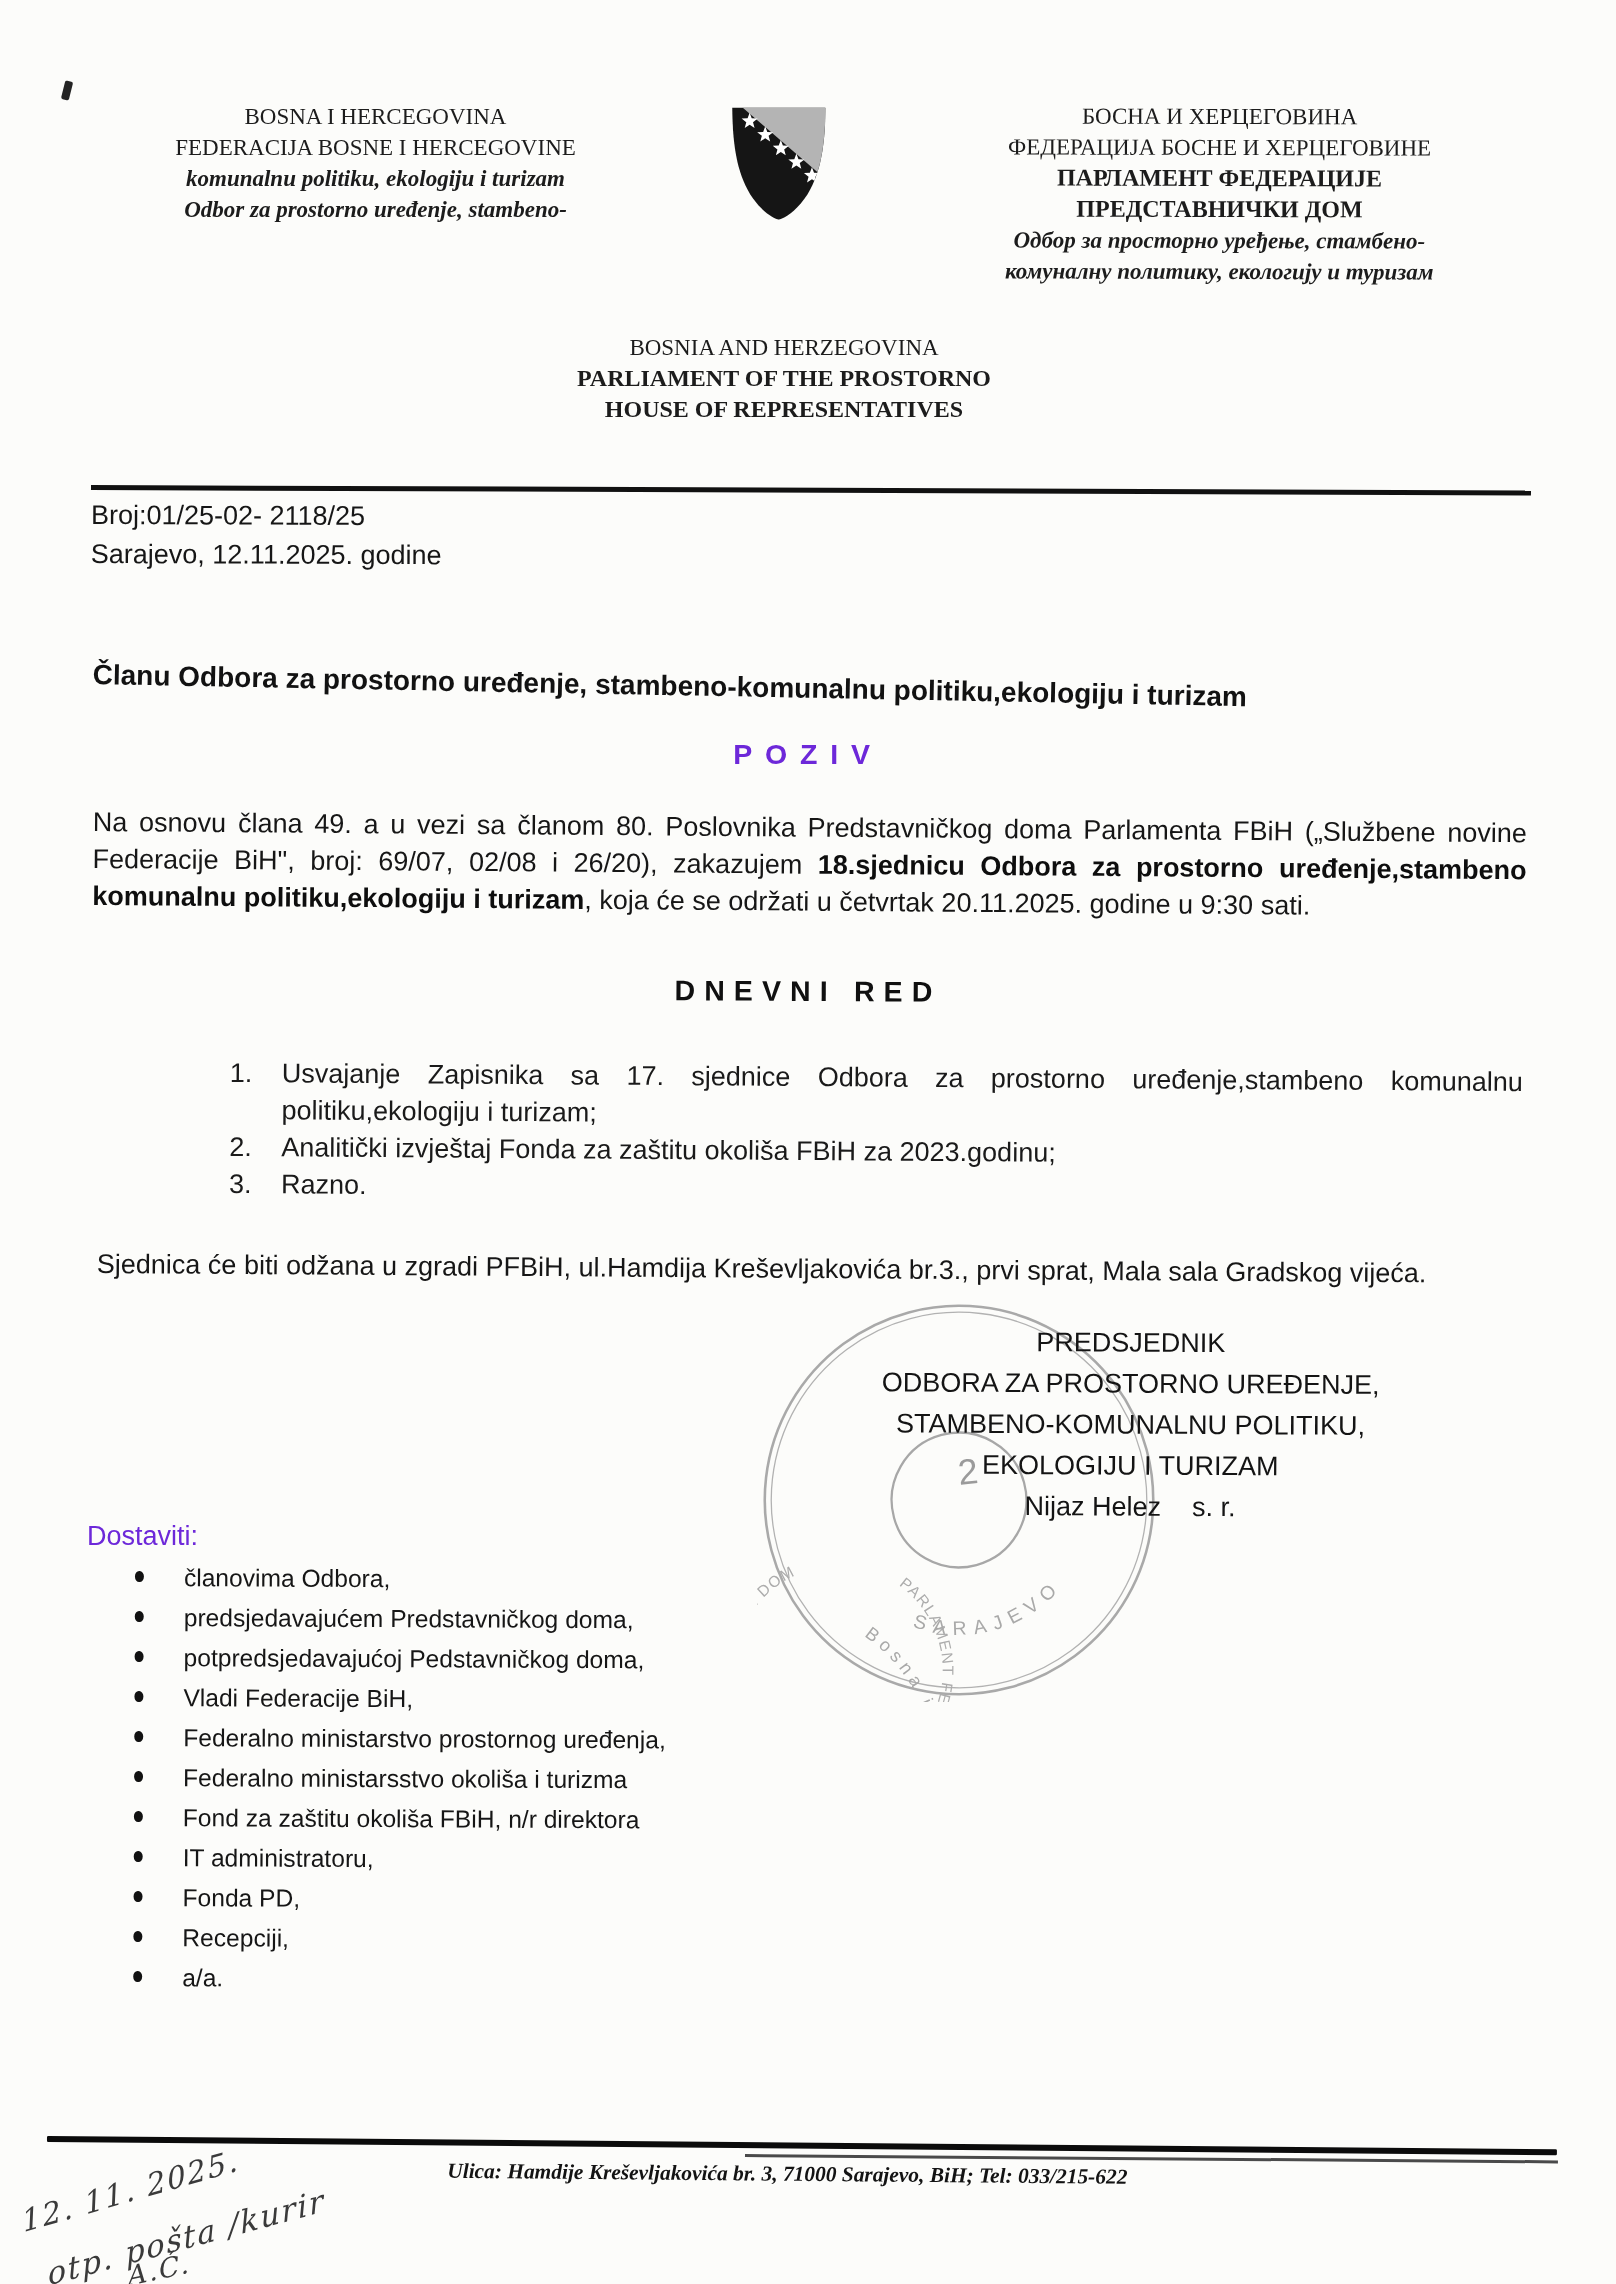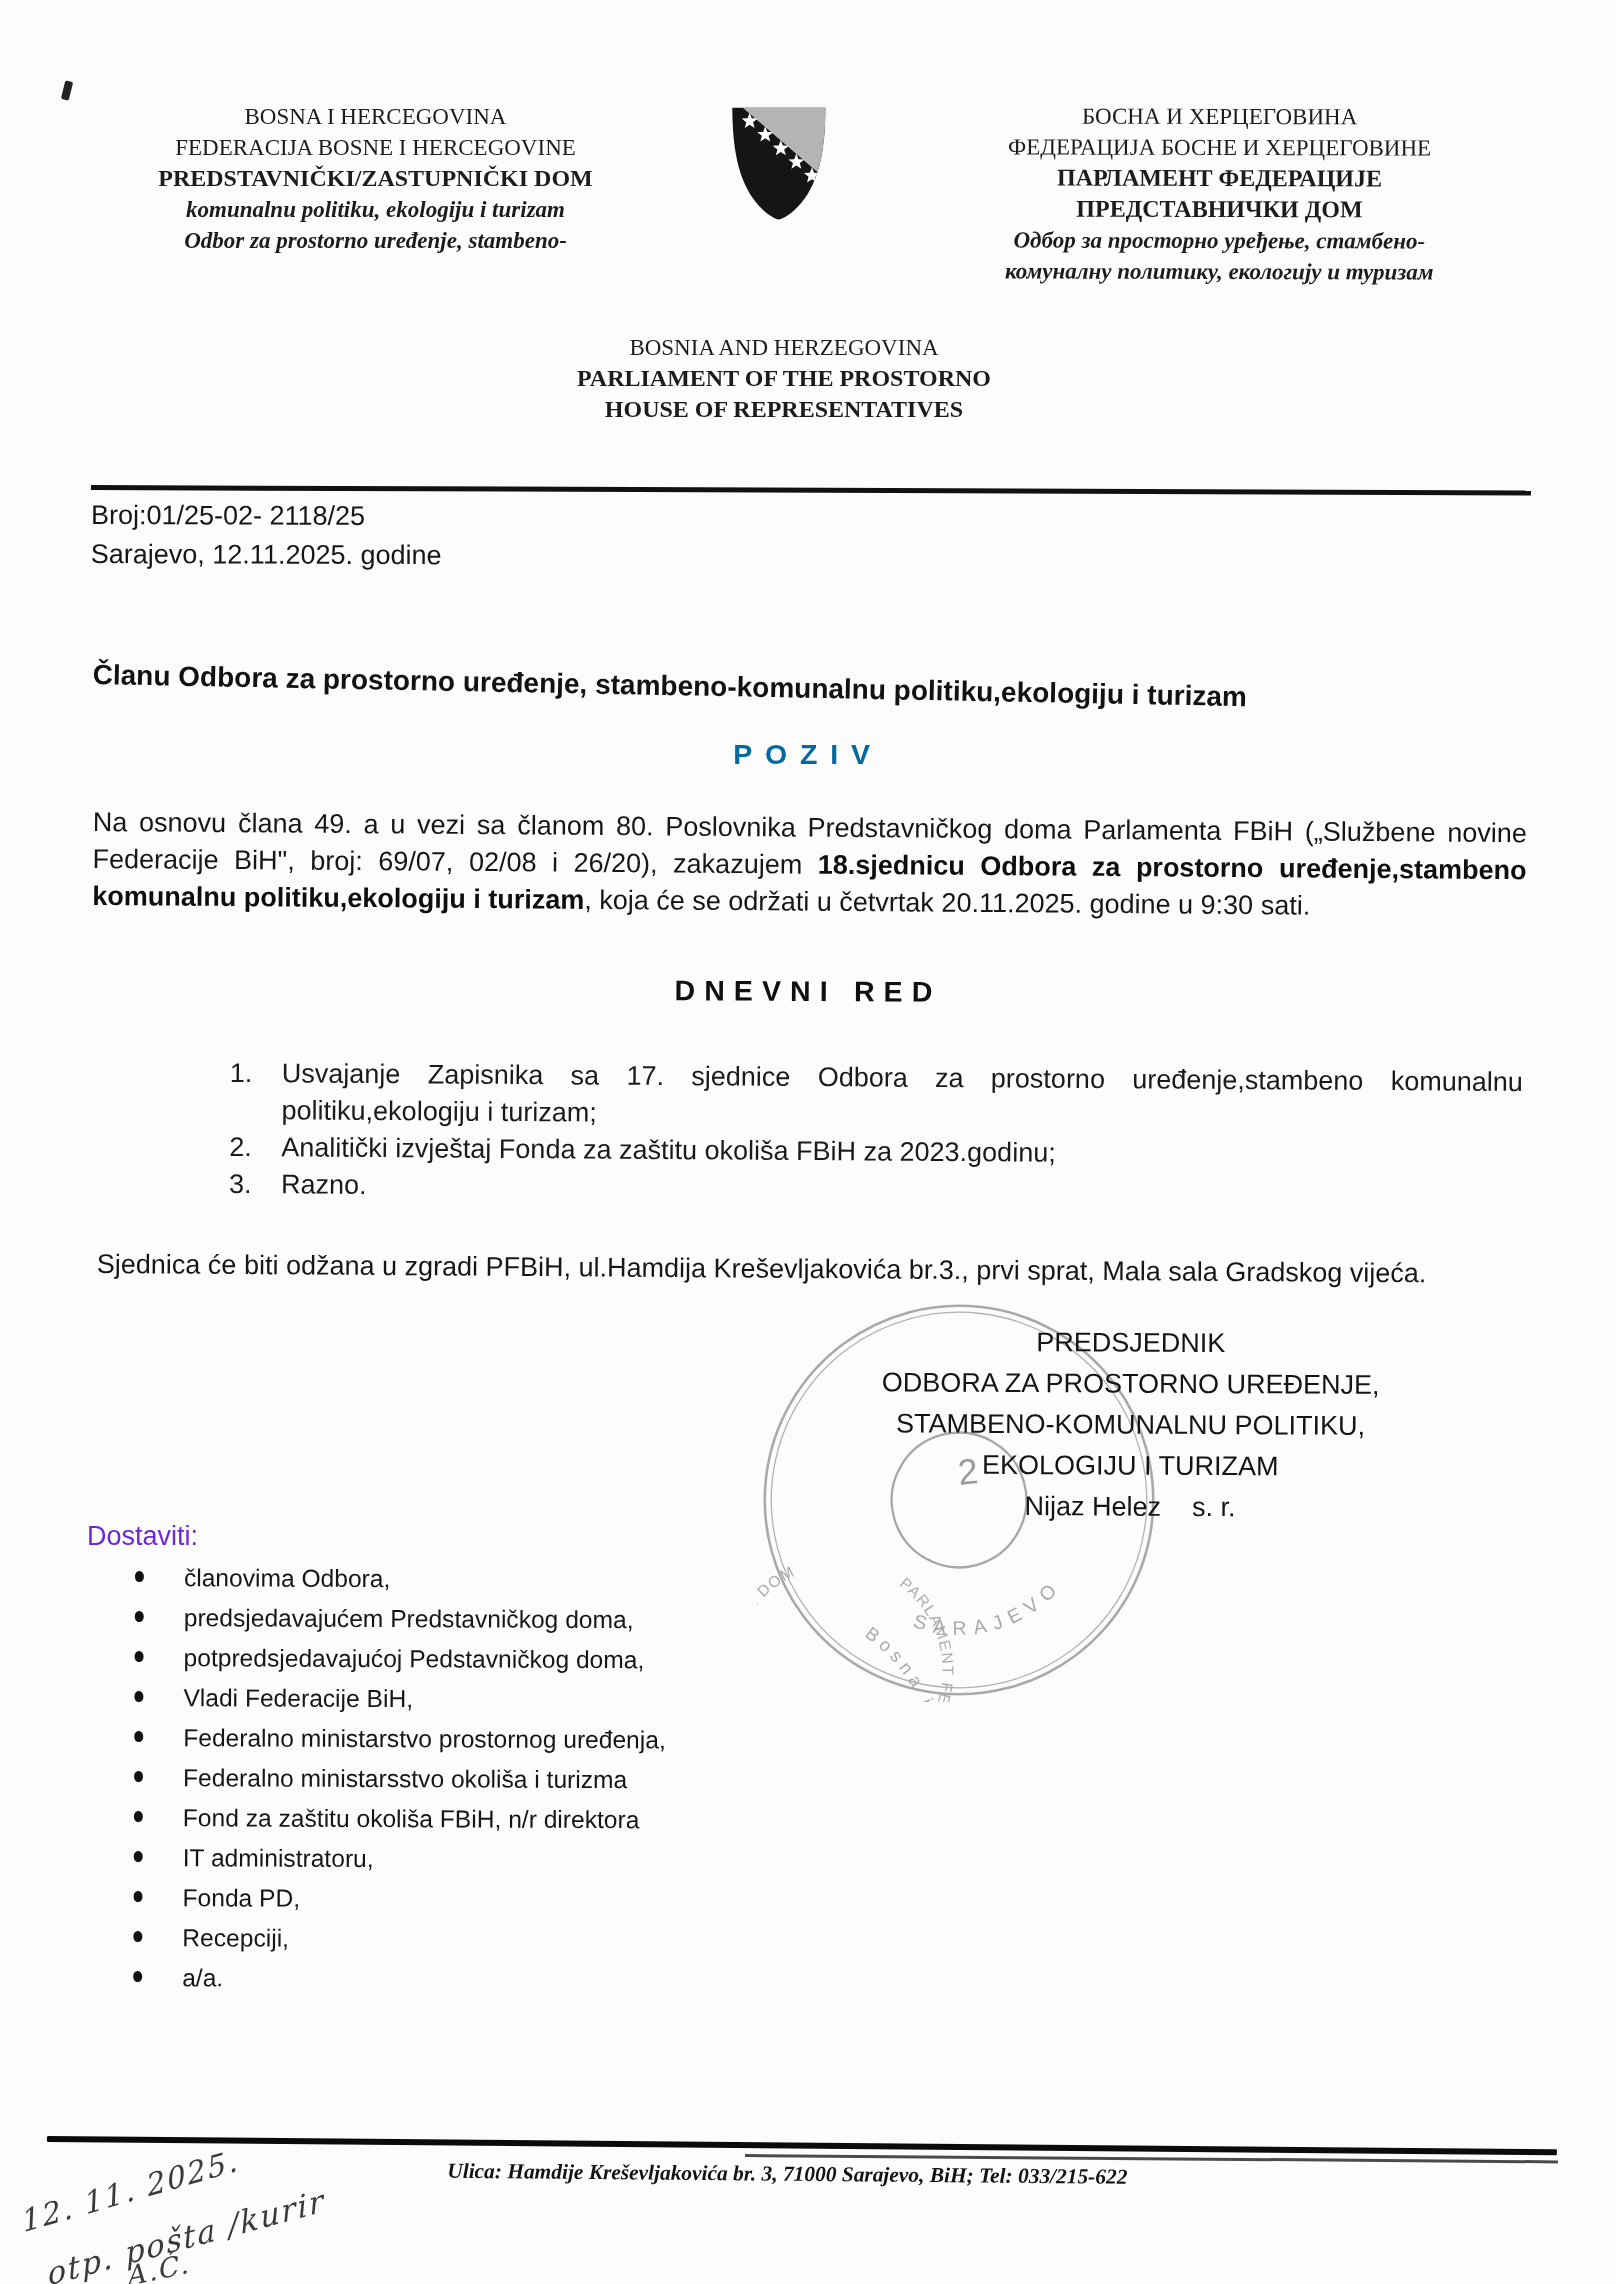--- a/index.html
+++ b/index.html
@@ -33,21 +33,21 @@
             transform:rotate(.45deg);transform-origin:left top;}
 
   
   #meta{left:91px;top:496px;font-size:27px;line-height:39px;transform:rotate(.2deg);
         transform-origin:left top;color:#161616;}
 
   
   #addressee{left:93px;top:659px;width:1296px;font-size:28px;font-weight:bold;
              transform:rotate(1.1deg);transform-origin:left top;color:#121212;}
   #doc-title{left:93px;top:738px;width:1430px;text-align:center;font-size:28.5px;
-             font-weight:bold;letter-spacing:.45em;color:#0369a1;}
+             font-weight:bold;letter-spacing:.45em;color:#6d28d9;}
 
   
   #intro{left:93px;top:804px;width:1434px;font-size:27px;line-height:37px;
          text-align:justify;transform:rotate(.45deg);transform-origin:left top;color:#161616;}
   #intro b{color:#0e0e0e;}
 
   
   #agenda-heading{left:93px;top:975px;width:1430px;text-align:center;font-size:28.5px;
          font-weight:bold;letter-spacing:.32em;transform:rotate(.3deg);color:#101010;}
   #agenda-list{left:230px;top:1055px;width:1296px;transform:rotate(.4deg);
@@ -98,21 +98,20 @@
 </head>
 <body>
 
 <div id="page">
 
   <div class="abs" id="speck"></div>
 
   <div class="abs hdr-block" id="hdr-left">
     <div>BOSNA I HERCEGOVINA</div>
     <div>FEDERACIJA BOSNE I HERCEGOVINE</div>
-    <div class="b">PREDSTAVNIČKI/ZASTUPNIČKI DOM</div>
     <div class="bi">komunalnu politiku, ekologiju i turizam</div>
     <div class="bi">Odbor za prostorno uređenje, stambeno-</div>
   </div>
 
   <div class="abs hdr-block" id="hdr-right">
     <div>БОСНА И ХЕРЦЕГОВИНА</div>
     <div>ФЕДЕРАЦИЈА БОСНЕ И ХЕРЦЕГОВИНЕ</div>
     <div class="b">ПАРЛАМЕНТ ФЕДЕРАЦИЈЕ</div>
     <div class="b">ПРЕДСТАВНИЧКИ ДОМ</div>
     <div class="bi">Одбор за просторно уређење, стамбено-</div>

